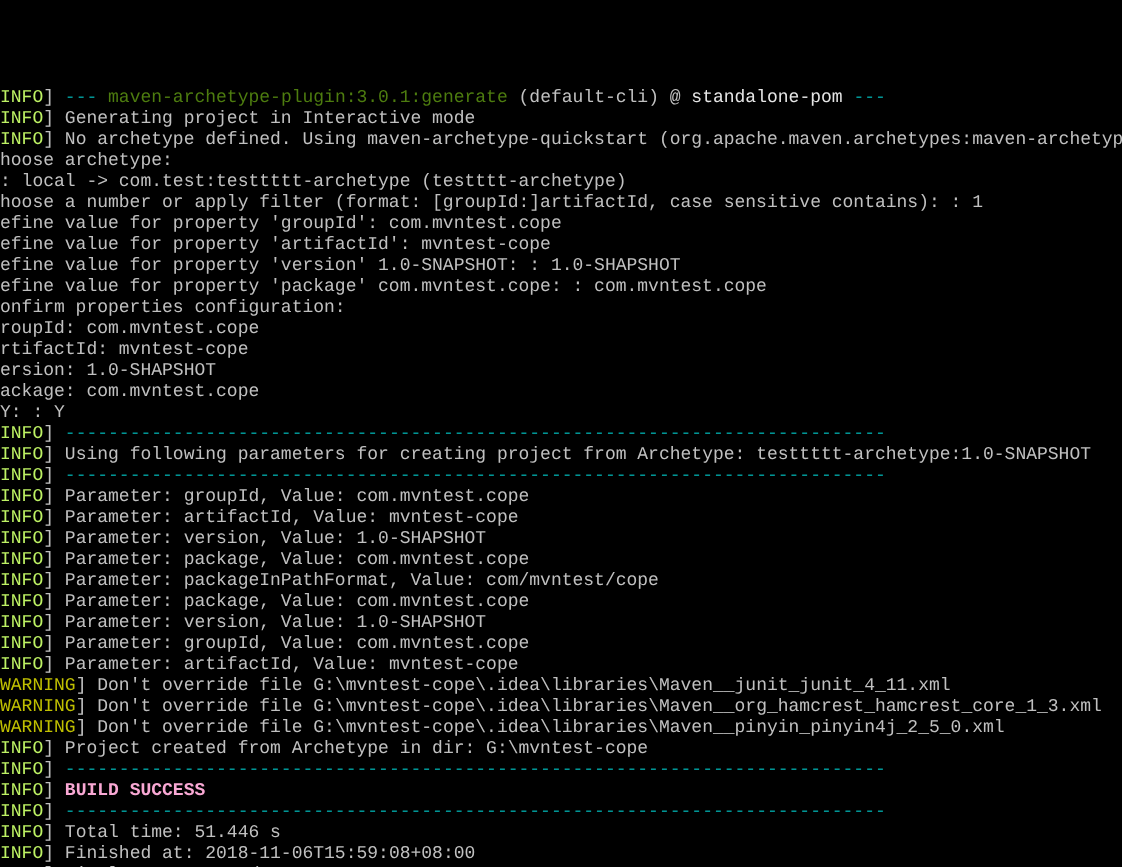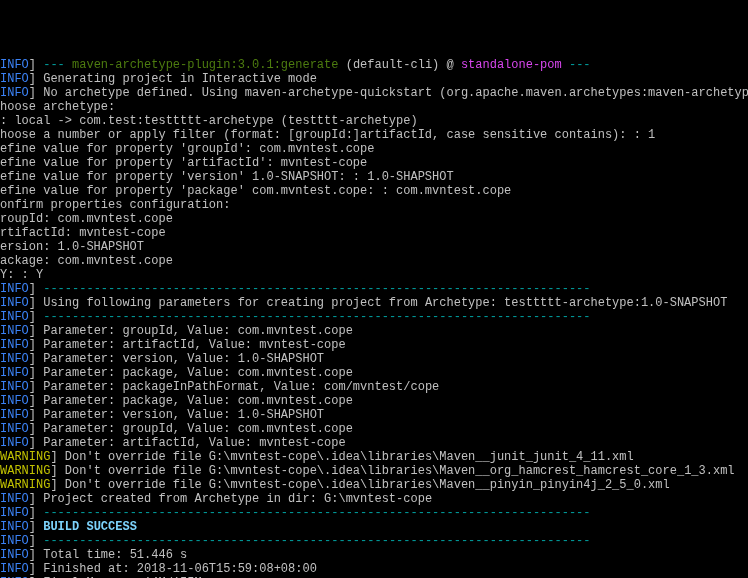--- a/index.html
+++ b/index.html
@@ -12,27 +12,27 @@
   }
   body {
     font-family: "Consolas", "Courier New", monospace;
     font-size: 12px;
     line-height: 14px;
     color: #c0c0c0;
     padding: 2px 0 0 0;
     white-space: pre;
   }
   .line { white-space: pre; }
-  .info   { color: #3b82f6; }
+  .info   { color: #bef264; }
   .warn   { color: #c0c000; }
   .brkt   { color: #c0c0c0; }
   .plugin { color: #4d7c0f; }
-  .proj   { color: #d946ef; }
+  .proj   { color: #e5e5e5; }
   .dash   { color: #00a0a0; }
-  .succ   { color: #7dd3fc; font-weight: bold; margin-top: 12px; }
+  .succ   { color: #f9a8d4; font-weight: bold; margin-top: 12px; }
 </style>
 </head>
 <body>
 
 
 
 <div id="terminal"><div class="line"><span class="info">INFO</span><span class="brkt">]</span> <span class="dash">--- </span><span class="plugin">maven-archetype-plugin:3.0.1:generate</span> (default-cli) @ <span class="proj">standalone-pom</span><span class="dash"> ---</span></div><div class="line"><span class="info">INFO</span><span class="brkt">]</span> Generating project in Interactive mode</div><div class="line"><span class="info">INFO</span><span class="brkt">]</span> No archetype defined. Using maven-archetype-quickstart (org.apache.maven.archetypes:maven-archetype-q</div><div class="line">hoose archetype:</div><div class="line">: local -&gt; com.test:testtttt-archetype (testttt-archetype)</div><div class="line">hoose a number or apply filter (format: [groupId:]artifactId, case sensitive contains): : 1</div><div class="line">efine value for property 'groupId': com.mvntest.cope</div><div class="line">efine value for property 'artifactId': mvntest-cope</div><div class="line">efine value for property 'version' 1.0-SNAPSHOT: : 1.0-SHAPSHOT</div><div class="line">efine value for property 'package' com.mvntest.cope: : com.mvntest.cope</div><div class="line">onfirm properties configuration:</div><div class="line">roupId: com.mvntest.cope</div><div class="line">rtifactId: mvntest-cope</div><div class="line">ersion: 1.0-SHAPSHOT</div><div class="line">ackage: com.mvntest.cope</div><div class="line">Y: : Y</div><div class="line"><span class="info">INFO</span><span class="brkt">]</span> <span class="dash">----------------------------------------------------------------------------</span></div><div class="line"><span class="info">INFO</span><span class="brkt">]</span> Using following parameters for creating project from Archetype: testtttt-archetype:1.0-SNAPSHOT</div><div class="line"><span class="info">INFO</span><span class="brkt">]</span> <span class="dash">----------------------------------------------------------------------------</span></div><div class="line"><span class="info">INFO</span><span class="brkt">]</span> Parameter: groupId, Value: com.mvntest.cope</div><div class="line"><span class="info">INFO</span><span class="brkt">]</span> Parameter: artifactId, Value: mvntest-cope</div><div class="line"><span class="info">INFO</span><span class="brkt">]</span> Parameter: version, Value: 1.0-SHAPSHOT</div><div class="line"><span class="info">INFO</span><span class="brkt">]</span> Parameter: package, Value: com.mvntest.cope</div><div class="line"><span class="info">INFO</span><span class="brkt">]</span> Parameter: packageInPathFormat, Value: com/mvntest/cope</div><div class="line"><span class="info">INFO</span><span class="brkt">]</span> Parameter: package, Value: com.mvntest.cope</div><div class="line"><span class="info">INFO</span><span class="brkt">]</span> Parameter: version, Value: 1.0-SHAPSHOT</div><div class="line"><span class="info">INFO</span><span class="brkt">]</span> Parameter: groupId, Value: com.mvntest.cope</div><div class="line"><span class="info">INFO</span><span class="brkt">]</span> Parameter: artifactId, Value: mvntest-cope</div><div class="line"><span class="warn">WARNING</span><span class="brkt">]</span> Don't override file G:\mvntest-cope\.idea\libraries\Maven__junit_junit_4_11.xml</div><div class="line"><span class="warn">WARNING</span><span class="brkt">]</span> Don't override file G:\mvntest-cope\.idea\libraries\Maven__org_hamcrest_hamcrest_core_1_3.xml</div><div class="line"><span class="warn">WARNING</span><span class="brkt">]</span> Don't override file G:\mvntest-cope\.idea\libraries\Maven__pinyin_pinyin4j_2_5_0.xml</div><div class="line"><span class="info">INFO</span><span class="brkt">]</span> Project created from Archetype in dir: G:\mvntest-cope</div><div class="line"><span class="info">INFO</span><span class="brkt">]</span> <span class="dash">----------------------------------------------------------------------------</span></div><div class="line"><span class="info">INFO</span><span class="brkt">]</span> <span class="succ">BUILD SUCCESS</span></div><div class="line"><span class="info">INFO</span><span class="brkt">]</span> <span class="dash">----------------------------------------------------------------------------</span></div><div class="line"><span class="info">INFO</span><span class="brkt">]</span> Total time: 51.446 s</div><div class="line"><span class="info">INFO</span><span class="brkt">]</span> Finished at: 2018-11-06T15:59:08+08:00</div><div class="line"><span class="info">INFO</span><span class="brkt">]</span> Final Memory: 14M/155M</div><div class="line"></div></div>
 
 
 

